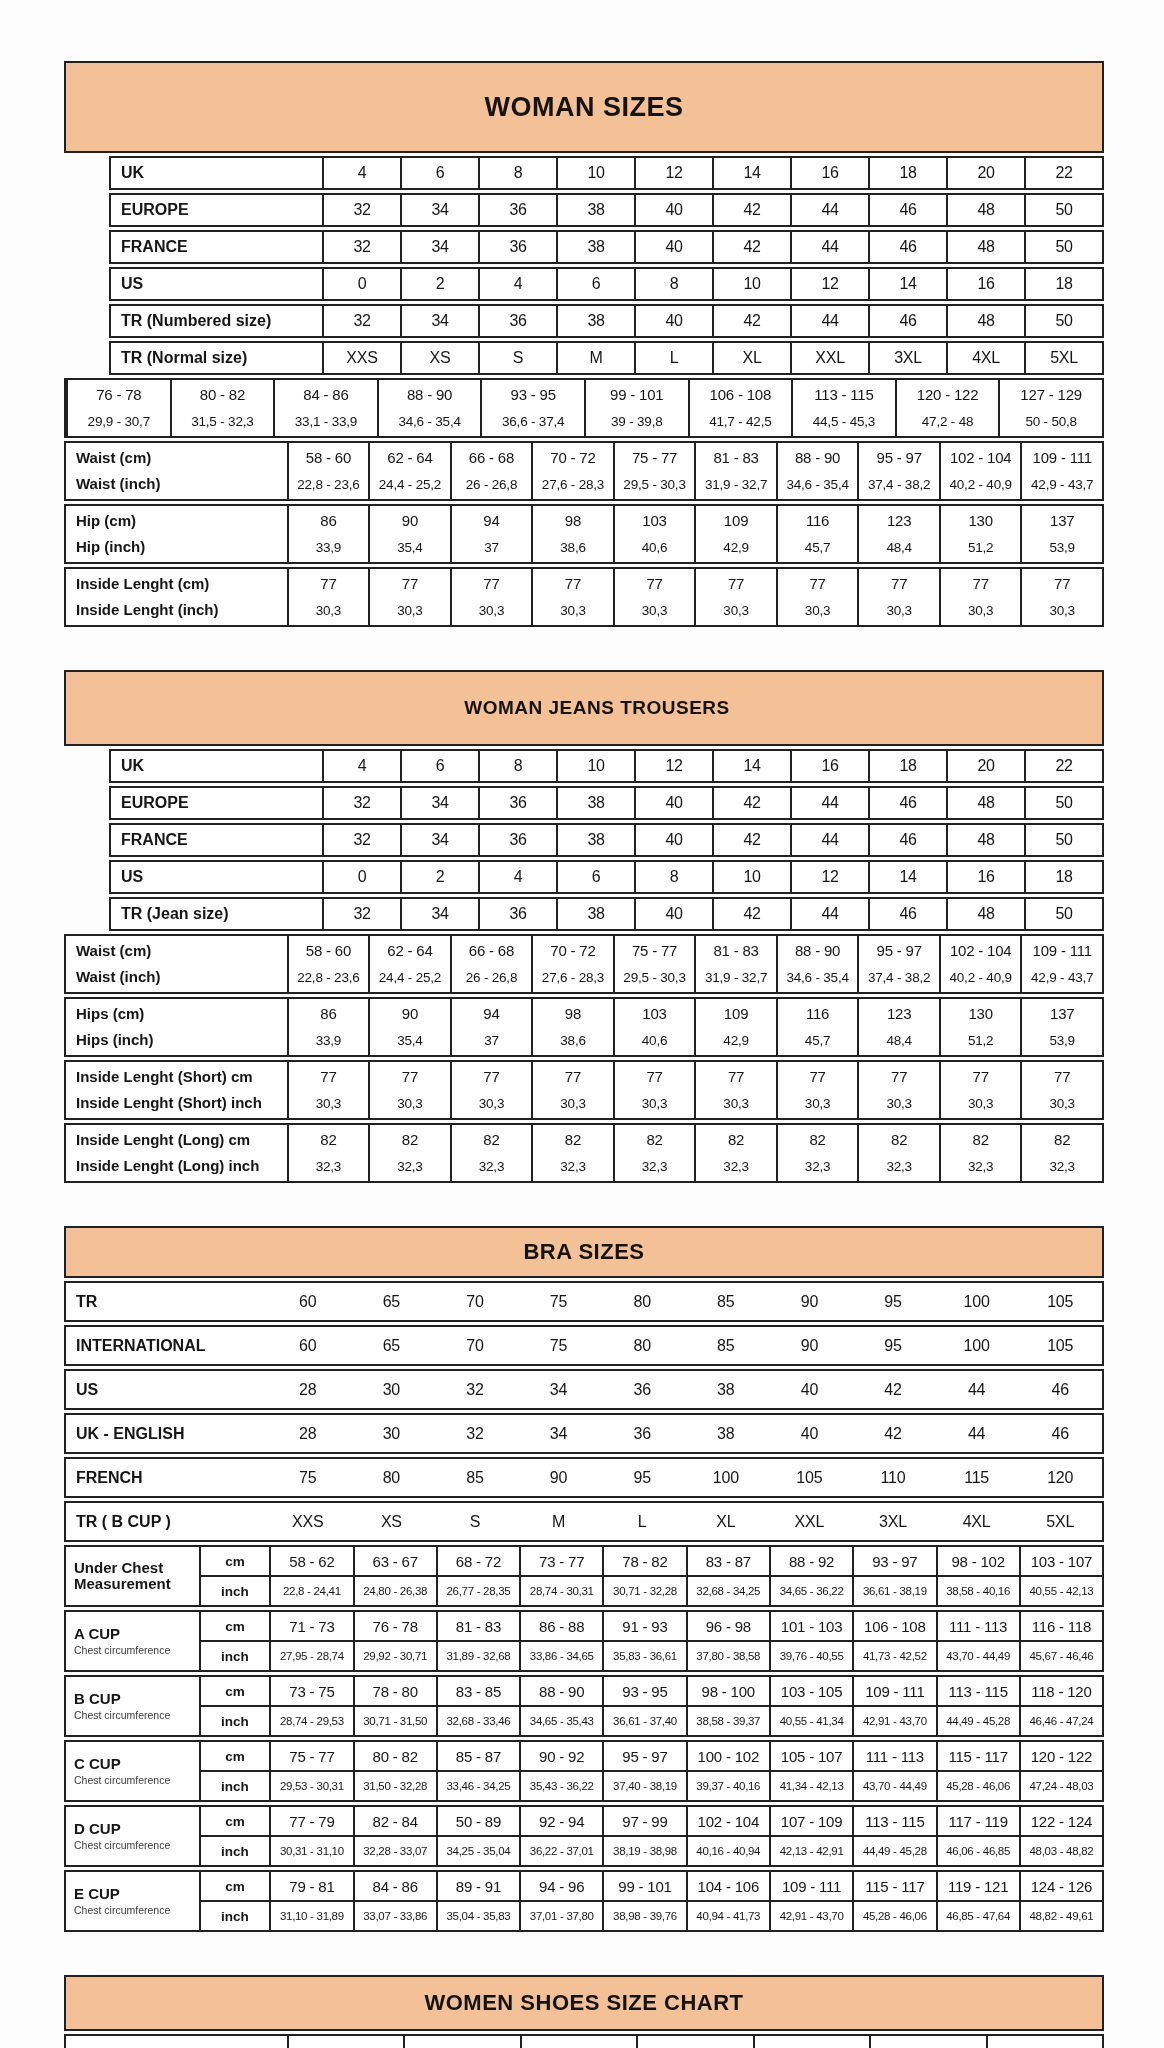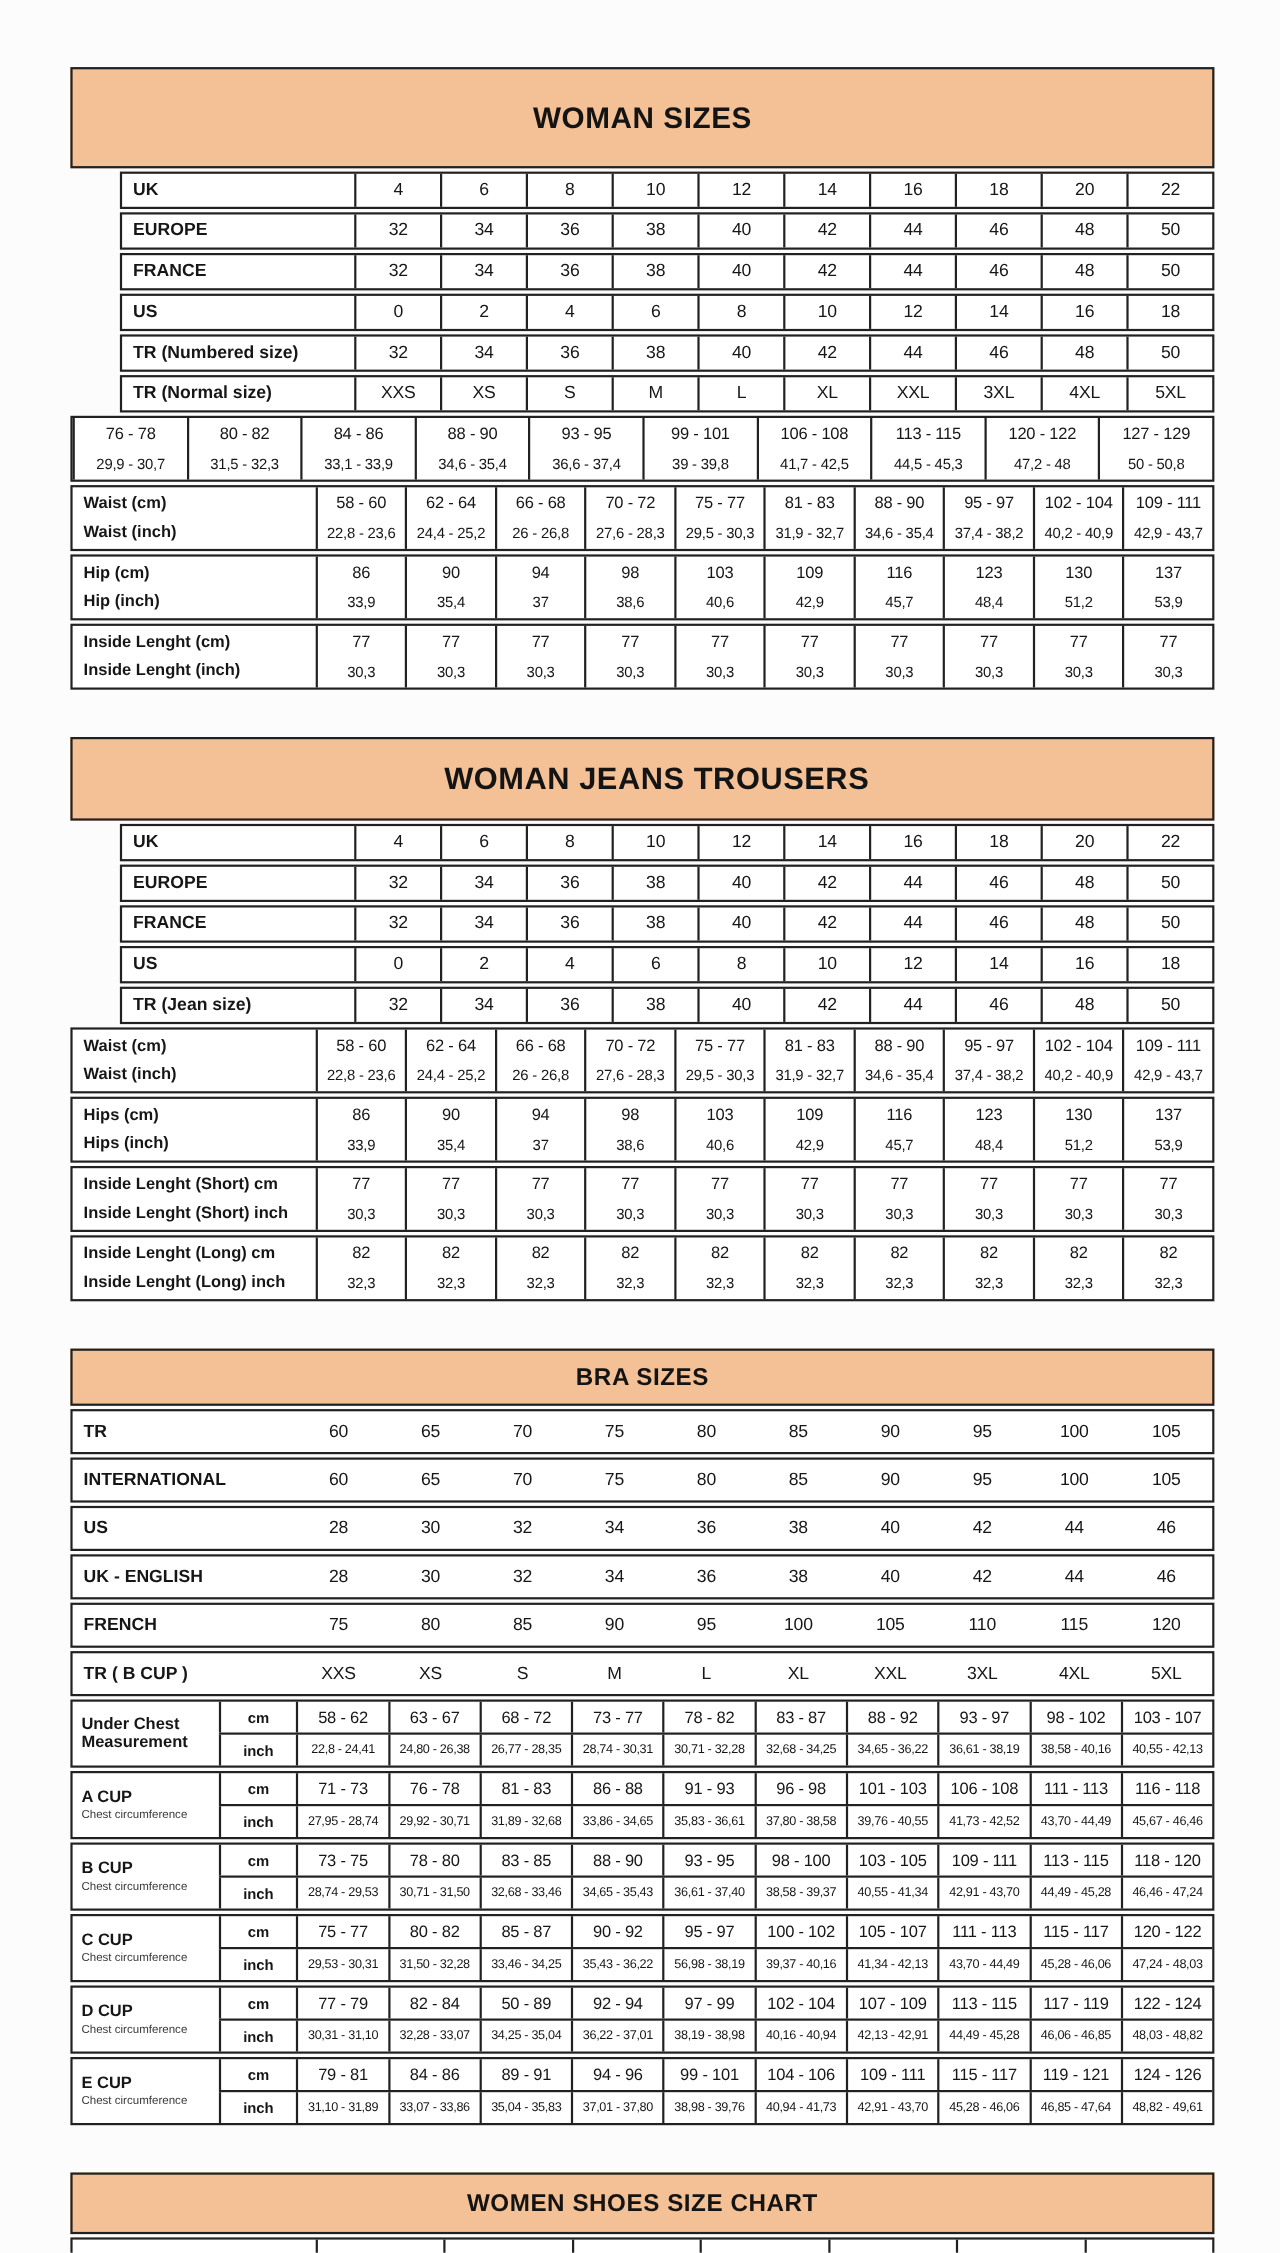--- a/index.html
+++ b/index.html
@@ -13,21 +13,21 @@
   .band{
     background:#f4c196;border:2px solid #212121;
     text-align:center;display:flex;flex-direction:column;justify-content:center;
   }
   .band-t1{height:88px;}
   .band-t2{height:72px;}
   .band-t3{height:48px;}
   .band-t4{height:52px;}
   .band-title{font-weight:bold;font-size:27px;letter-spacing:.5px;color:#141414;}
   .band-t3 .band-title,.band-t4 .band-title{font-size:22px;}
-  .band-t2 .band-title{font-size:28px;margin-left:26px;}
+  .band-t2 .band-title{font-size:19px;margin-left:26px;}
   .band-sub{font-weight:bold;font-size:15px;margin-top:3px;color:#141414;}
   .r{
     display:flex;border:2px solid #212121;background:#ffffff;
     margin-top:3px;align-items:stretch;
   }
   .r.s{height:30px;margin-left:45px;}
   .r.p{height:56px;}
   .lab{
     width:21.3%;flex:none;display:flex;flex-direction:column;justify-content:center;
     padding-left:10px;box-sizing:border-box;font-weight:bold;font-size:16px;white-space:nowrap;
@@ -832,21 +832,21 @@
             <div class="cell">111 - 113</div>
             <div class="cell">115 - 117</div>
             <div class="cell">120 - 122</div>
           </div>
           <div class="subrow bot">
             <div class="unit">inch</div>
             <div class="cell">29,53 - 30,31</div>
             <div class="cell">31,50 - 32,28</div>
             <div class="cell">33,46 - 34,25</div>
             <div class="cell">35,43 - 36,22</div>
-            <div class="cell">56,98 - 38,19</div>
+            <div class="cell">37,40 - 38,19</div>
             <div class="cell">39,37 - 40,16</div>
             <div class="cell">41,34 - 42,13</div>
             <div class="cell">43,70 - 44,49</div>
             <div class="cell">45,28 - 46,06</div>
             <div class="cell">47,24 - 48,03</div>
           </div>
         </div>
       </div>
       <div class="r cup">
         <div class="cup-lab">

